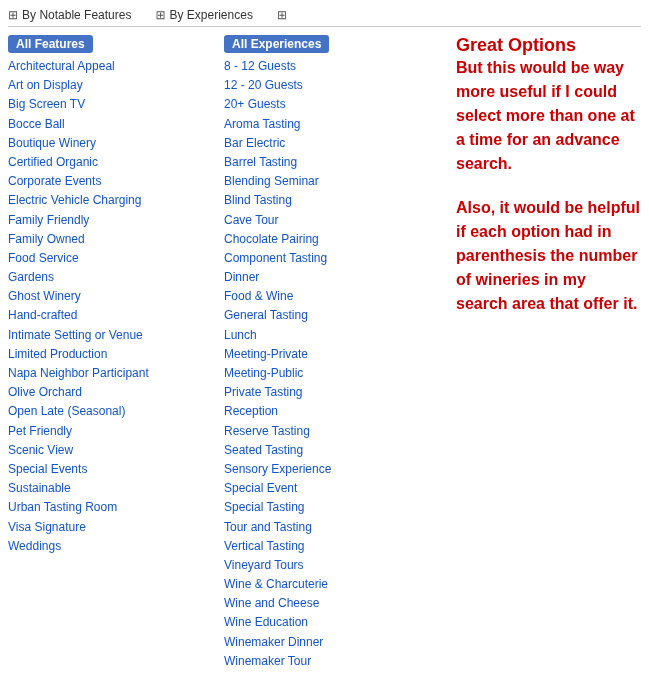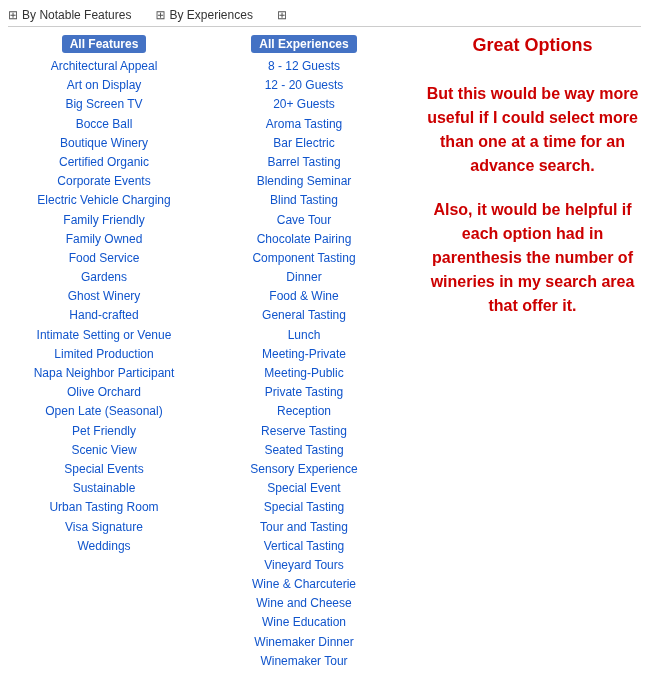--- a/index.html
+++ b/index.html
@@ -30,22 +30,21 @@
       color: #333;
       text-align: center;
     }
     .top-bar-section .icon {
       font-size: 12px;
       color: #555;
       cursor: pointer;
     }
     .columns {
       display: flex;
-      gap: 0;
-      text-align: center;
+      gap: 16px;
     }
     .col {
       width: 200px;
       padding-right: 8px;
     }
     .col-header-btn {
       display: inline-block;
       background: #4472c4;
       color: #fff;
       font-size: 12px;
@@ -63,21 +62,21 @@
       cursor: pointer;
     }
     .comment-col {
       flex: 1;
       padding-left: 16px;
     }
     .comment-title {
       color: #cc0000;
       font-size: 18px;
       font-weight: bold;
-      margin-bottom: 26px;
+      margin-bottom: 0;
     }
     .comment-body {
       color: #cc0000;
       font-size: 16px;
       font-weight: bold;
       line-height: 1.5;
       margin-bottom: 20px;
     }
     .comment-body2 {
       color: #cc0000;

